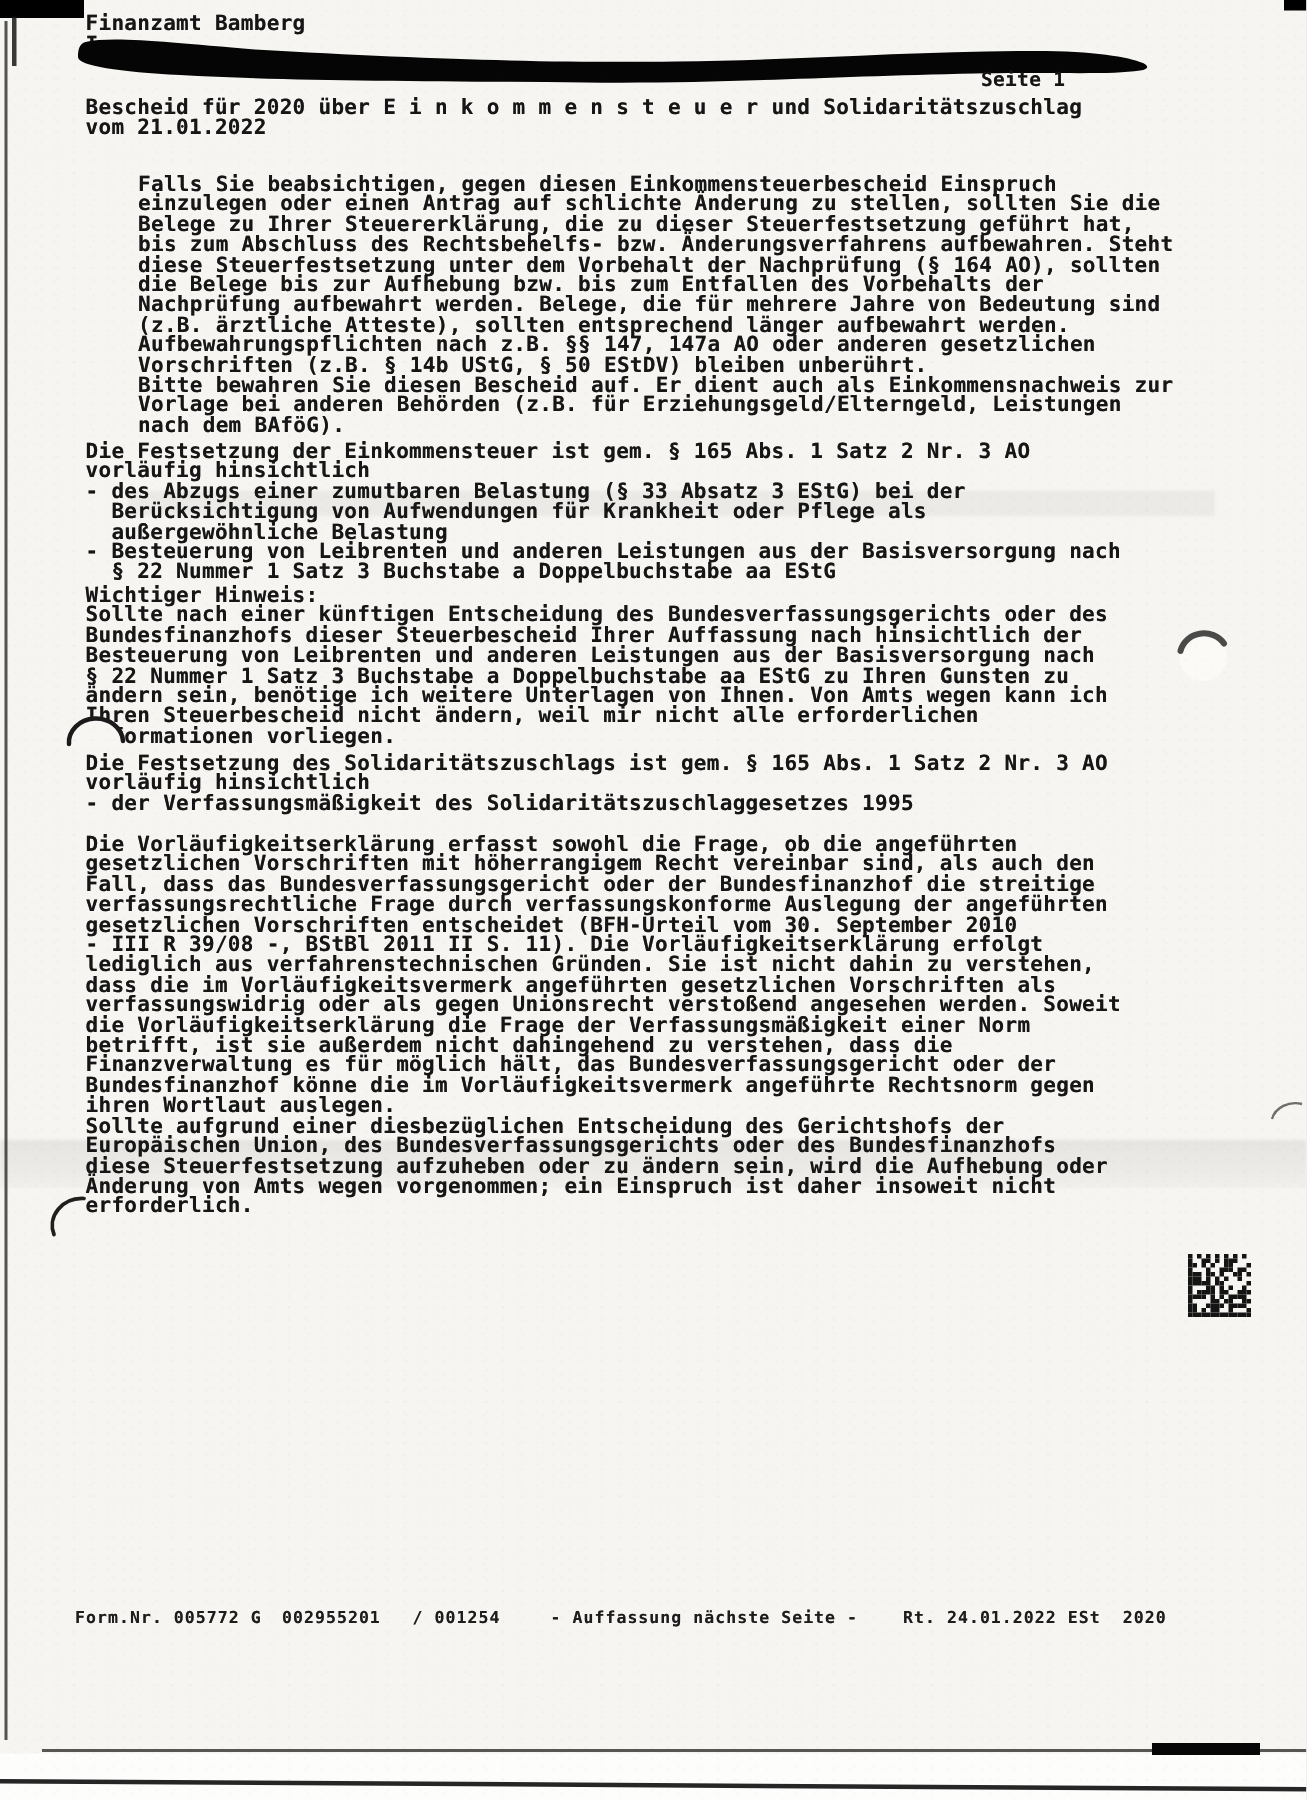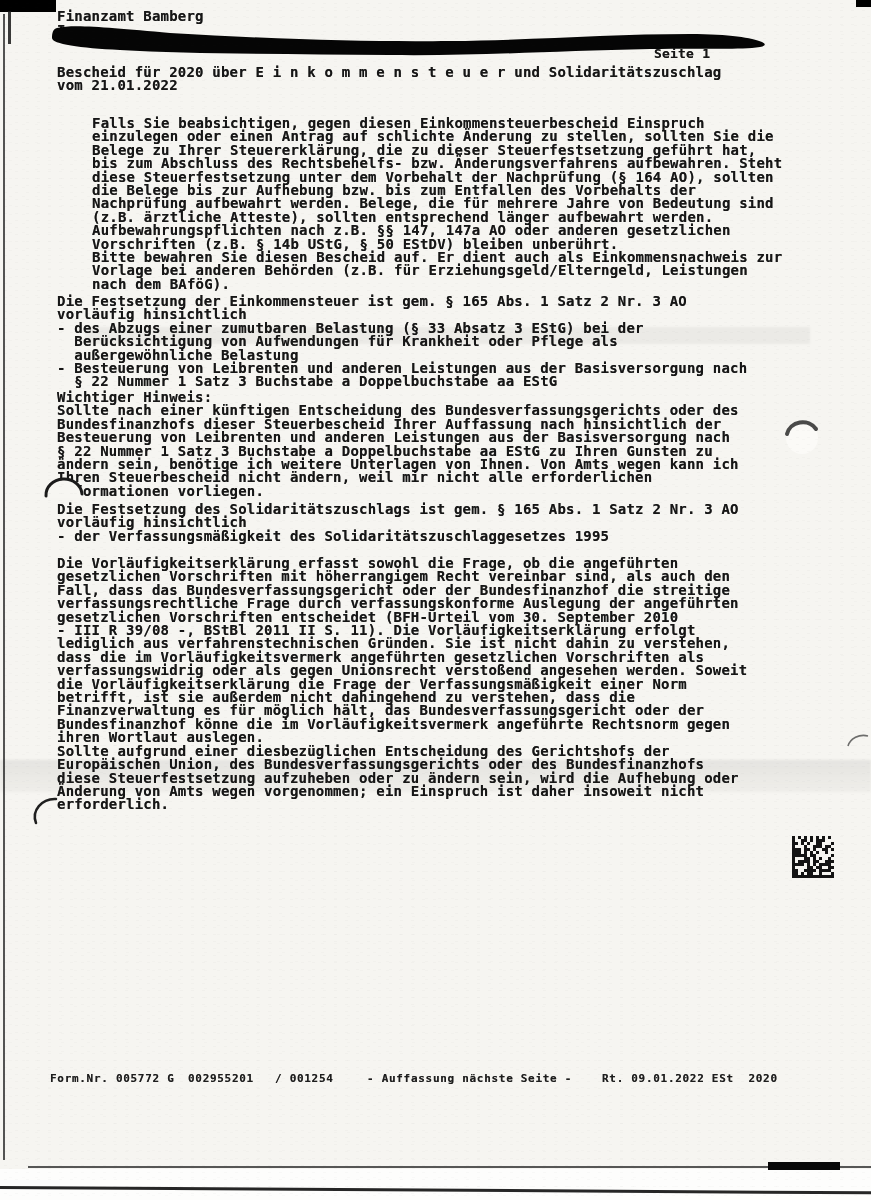--- a/index.html
+++ b/index.html
@@ -248,21 +248,21 @@
       <div class="bc-cell" style="left: 30px; top: 39px; width: 3px; height: 3px;"></div>
       <div class="bc-cell" style="left: 33px; top: 39px; width: 3px; height: 3px;"></div>
       <div class="bc-cell" style="left: 36px; top: 39px; width: 3px; height: 3px;"></div>
       <div class="bc-cell" style="left: 39px; top: 39px; width: 3px; height: 3px;"></div>
     </div>
 
   <div class="f" style="left:50px;text-align:center;">Form.Nr. 005772 G</div>
   <div class="f" style="left:188px;text-align:center;">002955201</div>
   <div class="f" style="left:275px;">/ 001254</div>
   <div class="f" style="left:367px;">- Auffassung nächste Seite -</div>
-  <div class="f" style="left:602px;">Rt. 09.01.2022 ESt  2020</div>
+  <div class="f" style="left:602px;">Rt. 24.01.2022 ESt  2020</div>
 
   <div class="artifact" style="left:0;top:1169px;width:871px;height:31px;background:#fdfdfc;"></div>
   <div class="artifact" style="left:28px;top:1166px;width:843px;height:2px;background:#2e2e2e;opacity:.8;"></div>
   <div class="artifact" style="left:768px;top:1162px;width:72px;height:8px;background:#070707;"></div>
   <div class="artifact" style="left:0;top:1186px;width:871px;height:2.5px;background:#262626;transform:rotate(0.35deg);transform-origin:left center;"></div>
 
   <div class="noise"></div>
 </div>
 
 </body></html>

